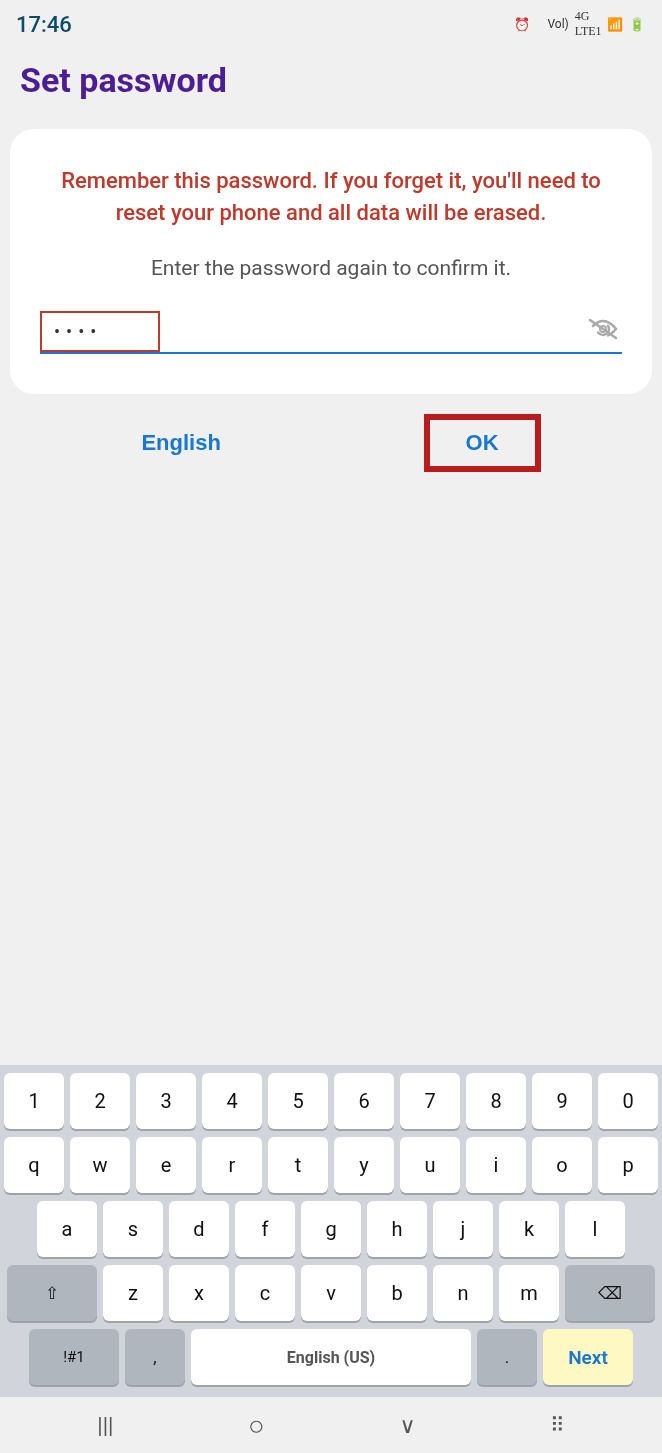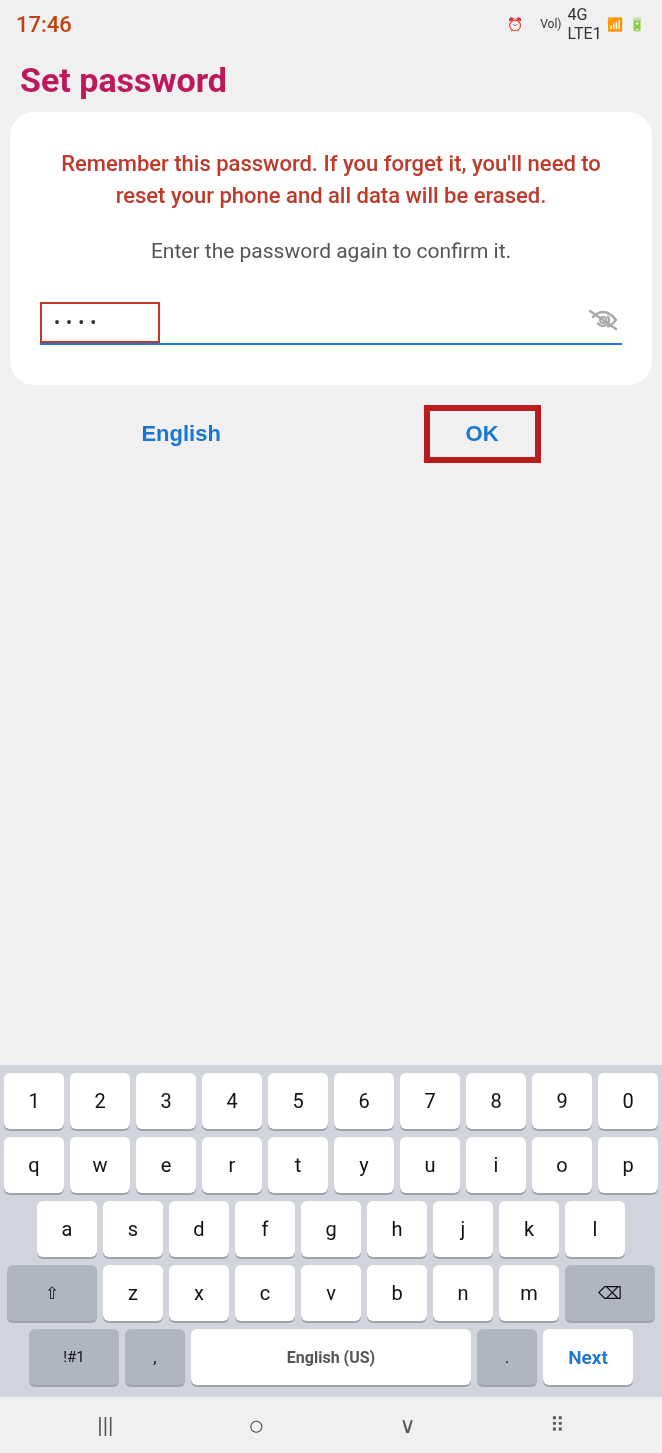--- a/index.html
+++ b/index.html
@@ -17,36 +17,36 @@
       display: flex;
       justify-content: space-between;
       align-items: center;
       padding: 8px 16px;
       background: #f0f0f0;
       height: 48px;
     }
     .status-time {
       font-size: 22px;
       font-weight: 500;
-      color: #c2410c;
+      color: #0c4a6e;
     }
     .status-icons {
       display: flex;
       align-items: center;
       gap: 6px;
       font-size: 13px;
       color: #333;
     }
 
     
     .page-title {
       font-size: 34px;
       font-weight: 700;
-      color: #be185d;
-      padding: 12px 20px 12px 20px;
+      color: #4c1d95;
+      padding: 12px 20px 29px 20px;
       background: #f0f0f0;
     }
 
     
     .card {
       background: #fff;
       border-radius: 24px;
       margin: 0 10px;
       padding: 36px 30px 40px 30px;
     }
@@ -58,21 +58,21 @@
       text-align: center;
       line-height: 1.45;
       margin-bottom: 24px;
     }
 
     .instruction-text {
       color: #555;
       font-size: 21px;
       text-align: center;
       line-height: 1.45;
-      margin-bottom: 36px;
+      margin-bottom: 28px;
     }
 
     
     .password-field-wrapper {
       position: relative;
       border-bottom: 2px solid #1976d2;
       margin-bottom: 0;
       display: flex;
       align-items: center;
     }
@@ -175,21 +175,21 @@
       color: #555;
     }
 
     .key.key-special {
       background: #b0b6be;
       color: #111;
       font-size: 17px;
     }
 
     .key.key-blue {
-      background: #ffffff;
+      background: #fef9c3;
       color: #1976d2;
       font-size: 19px;
       font-weight: 600;
     }
 
     
     .nav-bar {
       position: absolute;
       bottom: 0;
       left: 0;
@@ -208,21 +208,21 @@
     }
   </style>
 </head>
 <body>
 
 <div class="status-bar">
   <span class="status-time">17:46</span>
   <div class="status-icons">
     <span>⏰</span>
     <span style="font-size:12px;margin-left:11px;">Vol)</span>
-    <span style="font-size:16px;">4G<br>LTE1</span>
+    <span style="font-size:12px;font-family:Liberation Serif, serif;">4G<br>LTE1</span>
     <span>📶</span>
     <span>🔋</span>
   </div>
 </div>
 
 <div class="page-title">Set password</div>
 
 <div class="card">
   <div class="warning-text">Remember this password. If you forget it, you'll need to reset your phone and all data will be erased.</div>
   <div class="instruction-text">Enter the password again to confirm it.</div>

